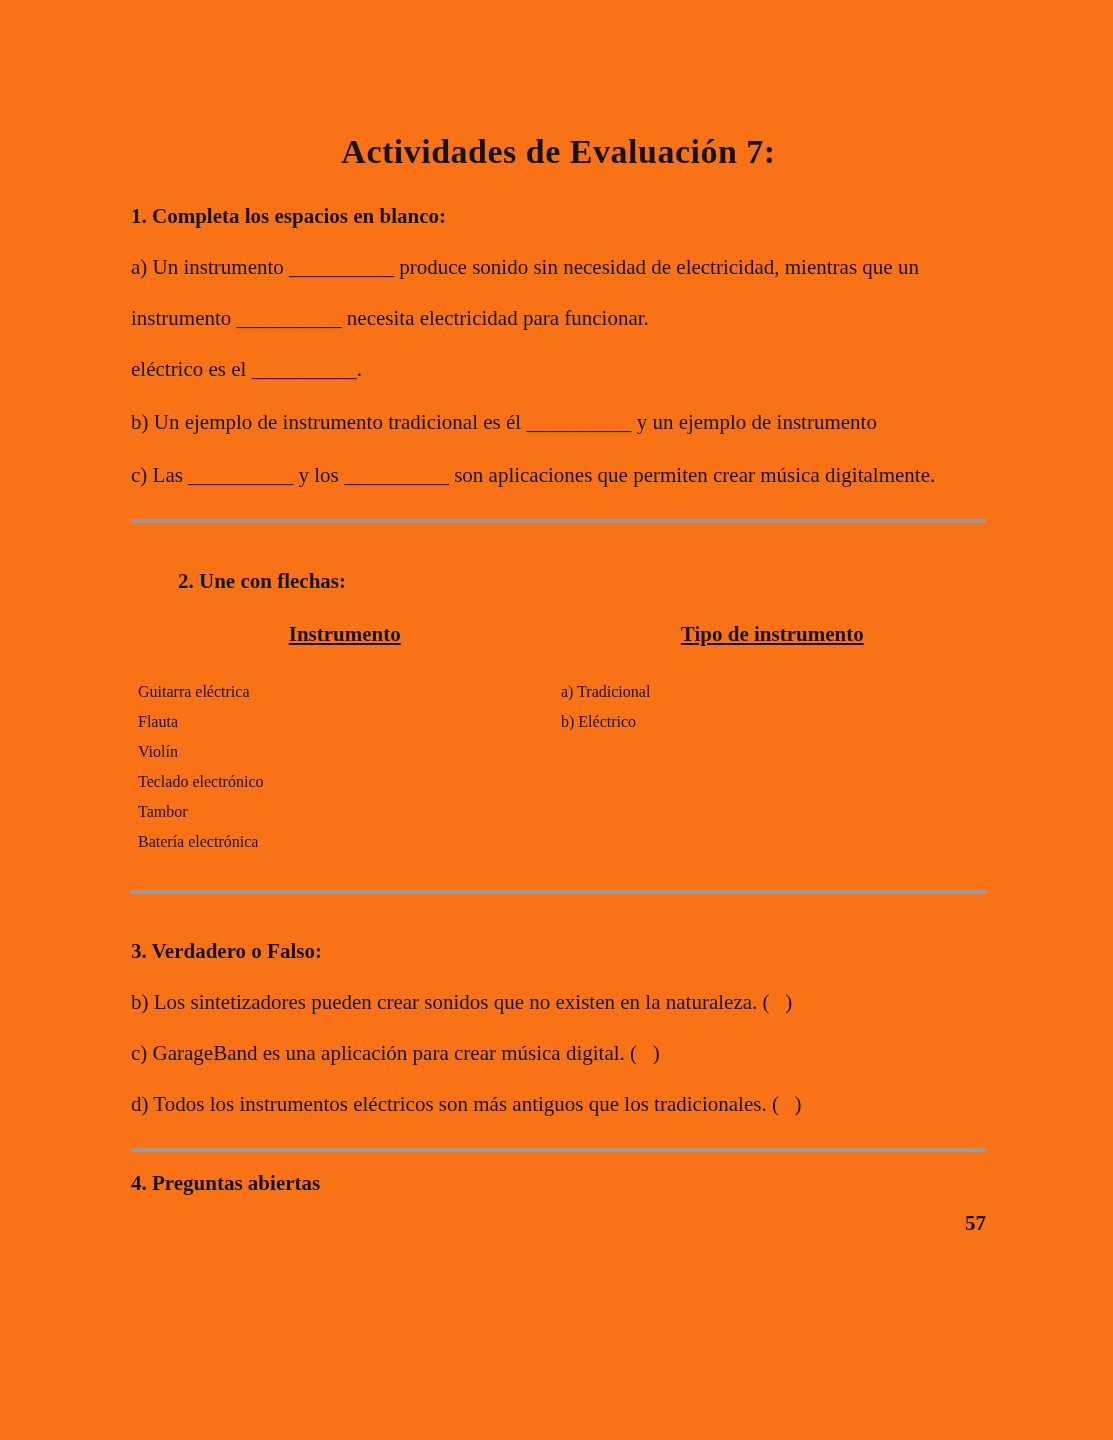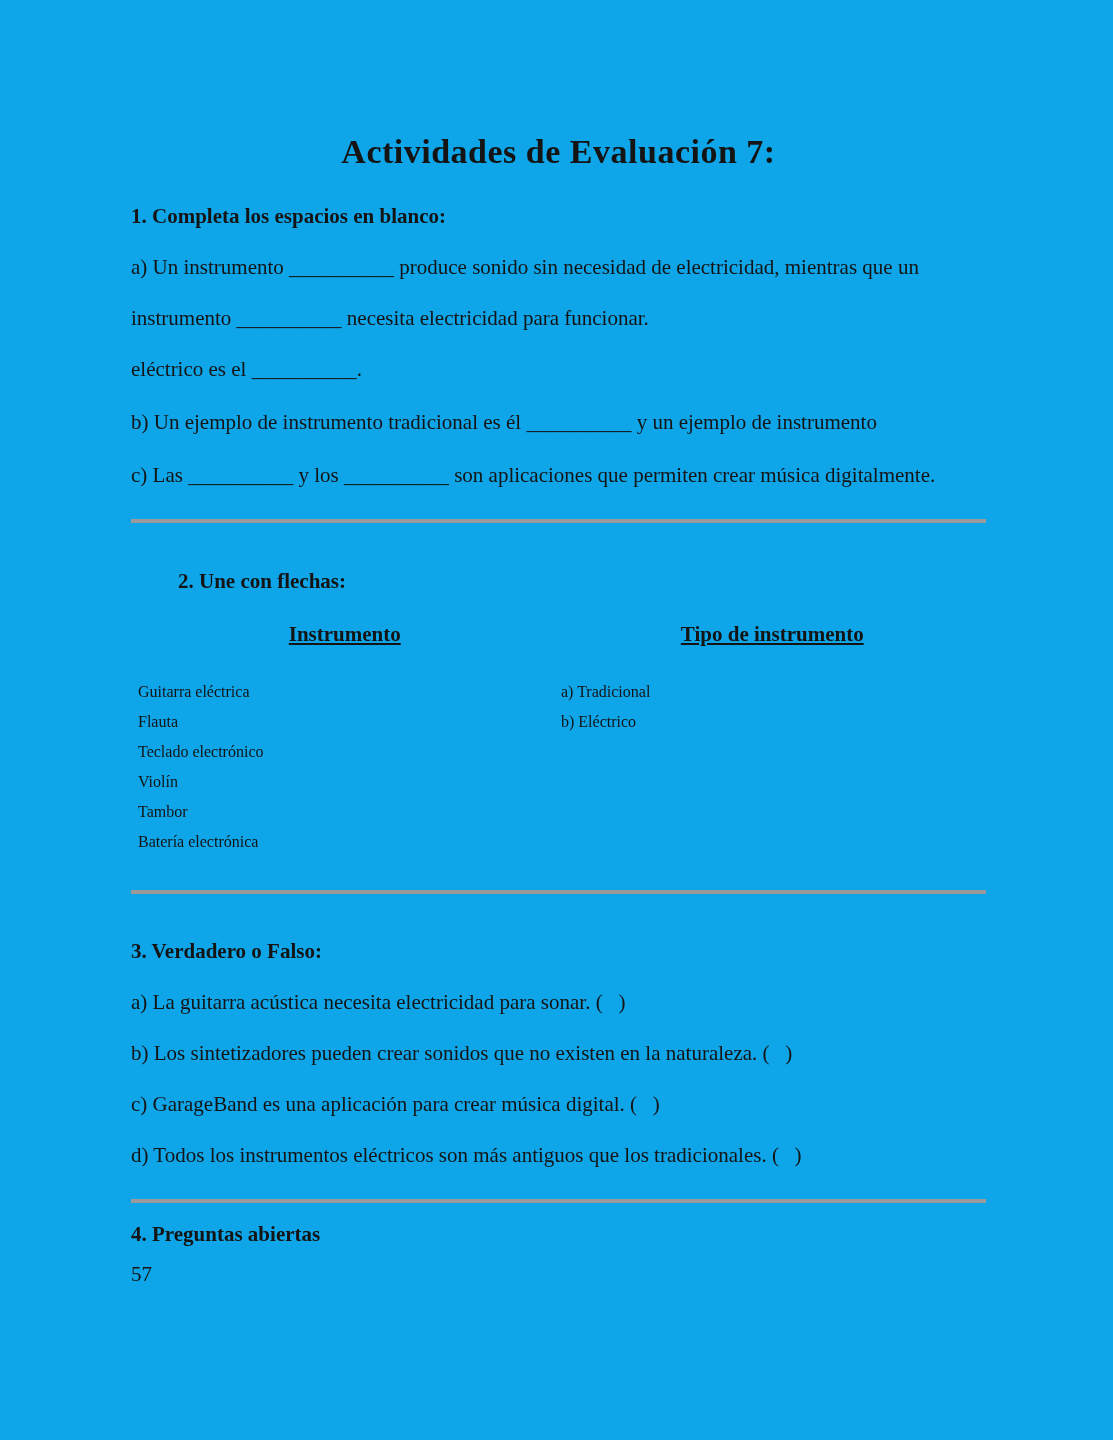--- a/index.html
+++ b/index.html
@@ -4,21 +4,21 @@
 <style>
   html, body {
     margin: 0;
     padding: 0;
     background: #ffffff;
   }
   .page {
     position: relative;
     width: 1113px;
     height: 1440px;
-    background: #0ea5e9;
+    background: #f97316;
     box-sizing: border-box;
     padding: 131px 127px 0 131px;
     font-family: "Liberation Serif", "DejaVu Serif", serif;
     color: #141414;
     overflow: hidden;
   }
   .doc-title {
     font-size: 34px;
     font-weight: bold;
     text-align: center;
@@ -78,23 +78,24 @@
   .match-col-right {
     flex: 1;
   }
   .match-item {
     font-size: 16px;
     line-height: 30px;
     white-space: pre-wrap;
   }
   .page-number {
     margin-top: 13px;
-    text-align: left;
+    text-align: right;
     font-size: 21px;
     line-height: 27px;
+    font-weight: bold;
   }
 </style>
 </head>
 <body>
 
 <div class="page">
 
   <h1 class="doc-title">Actividades de Evaluación 7:</h1>
 
   <div class="section-heading mt-title-gap">1. Completa los espacios en blanco:</div>
@@ -110,35 +111,34 @@
 
   <div class="match-headers">
     <div class="col">Instrumento</div>
     <div class="col">Tipo de instrumento</div>
   </div>
 
   <div class="match-body">
     <div class="match-col-left">
       <div class="match-item">Guitarra eléctrica</div>
       <div class="match-item">Flauta</div>
+      <div class="match-item">Violín</div>
       <div class="match-item">Teclado electrónico</div>
-      <div class="match-item">Violín</div>
       <div class="match-item">Tambor</div>
       <div class="match-item">Batería electrónica</div>
     </div>
     <div class="match-col-right">
       <div class="match-item">a) Tradicional</div>
       <div class="match-item">b) Eléctrico</div>
     </div>
   </div>
 
   <hr class="divider divider-2">
 
   <div class="section-heading s3-heading">3. Verdadero o Falso:</div>
-  <div class="text-line mt-line">a) La guitarra acústica necesita electricidad para sonar. (   )</div>
   <div class="text-line mt-line">b) Los sintetizadores pueden crear sonidos que no existen en la naturaleza. (   )</div>
   <div class="text-line mt-line">c) GarageBand es una aplicación para crear música digital. (   )</div>
   <div class="text-line mt-line">d) Todos los instrumentos eléctricos son más antiguos que los tradicionales. (   )</div>
 
   <hr class="divider divider-3">
 
   <div class="section-heading s4-heading">4. Preguntas abiertas</div>
 
   <div class="page-number">57</div>
 

